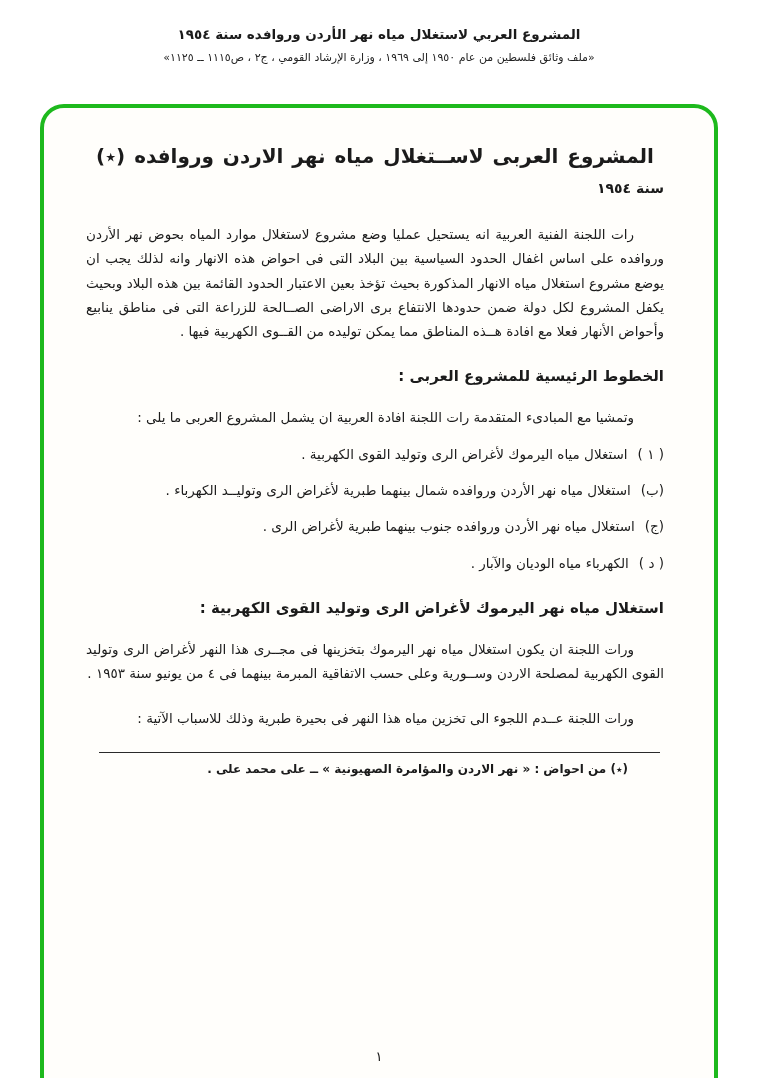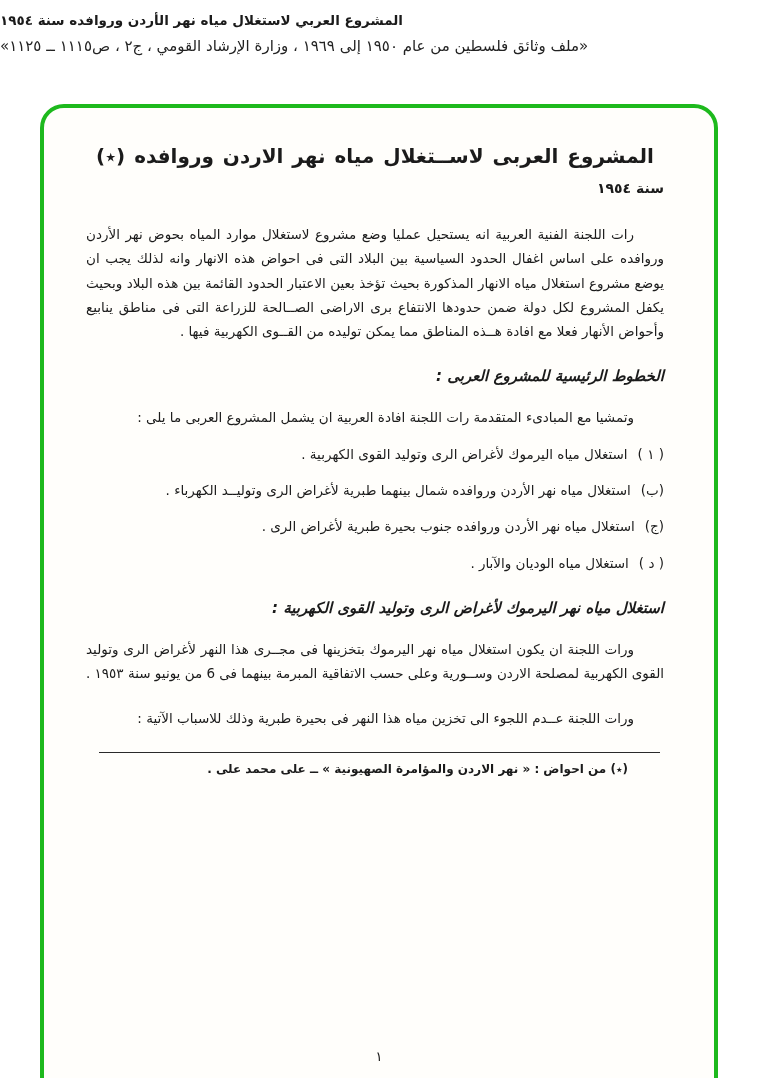--- a/index.html
+++ b/index.html
@@ -4,23 +4,23 @@
 <style>
   * { margin:0; padding:0; box-sizing:border-box; }
   html,body { background:#ffffff; }
   body {
     width:758px; height:1078px;
     position:relative; overflow:hidden;
     font-family:"DejaVu Sans", sans-serif;
     color:#1b1b1b;
     direction:rtl;
   }
-  .page-header { text-align:left; padding-top:12px; direction:rtl; }
+  .page-header { text-align:center; padding-top:26px; direction:rtl; }
   .header-line1 { font-size:13.5px; font-weight:bold; letter-spacing:.2px; }
-  .header-line2 { font-size:15px; margin-top:9px; color:#222; }
+  .header-line2 { font-size:11px; margin-top:9px; color:#222; }
 
   .green-frame {
     position:absolute; left:40px; top:104px;
     width:678px; height:1036px;
     border:4px solid var(--border-green, #1db91d);
     border-radius:24px;
     background:#fffefb;
     overflow:hidden;
   }
   .scan { padding:30px 50px 0 42px; direction:rtl; }
@@ -33,21 +33,21 @@
     text-align:right; font-size:14px; font-weight:bold; margin-top:12px;
   }
 
   .para {
     font-size:13.5px; line-height:1.8; text-align:justify;
     margin-top:26px; text-indent:30px;
   }
   .para.tight { margin-top:20px; }
 
   .section-heading {
-    font-size:15px; font-weight:bold; margin-top:24px;font-style:italic;
+    font-size:15px; font-weight:bold; margin-top:24px;
   }
 
   .list { margin-top:6px; }
   .list-item {
     display:flex; gap:10px; margin-top:12px;
     font-size:13.5px; line-height:1.8; text-align:justify;
   }
   .list-marker { flex:0 0 auto; white-space:nowrap; }
   .list-text { flex:1 1 auto; }
 
@@ -89,31 +89,31 @@
       <div class="list-item">
         <span class="list-marker">( ١ )</span>
         <span class="list-text">استغلال مياه اليرموك لأغراض الرى وتوليد القوى الكهربية .</span>
       </div>
       <div class="list-item">
         <span class="list-marker">(ب)</span>
         <span class="list-text">استغلال مياه نهر الأردن وروافده شمال بينهما طبرية لأغراض الرى وتوليــد الكهرباء .</span>
       </div>
       <div class="list-item">
         <span class="list-marker">(ج)</span>
-        <span class="list-text">استغلال مياه نهر الأردن وروافده جنوب بحيرة طبرية لأغراض الرى .</span>
+        <span class="list-text">استغلال مياه نهر الأردن وروافده جنوب بينهما طبرية لأغراض الرى .</span>
       </div>
       <div class="list-item">
         <span class="list-marker">( د )</span>
-        <span class="list-text">استغلال مياه الوديان والآبار .</span>
+        <span class="list-text">الكهرباء مياه الوديان والآبار .</span>
       </div>
     </div>
 
     <h2 class="section-heading">استغلال مياه نهر اليرموك لأغراض الرى وتوليد القوى الكهربية :</h2>
 
-    <p class="para tight">ورات اللجنة ان يكون استغلال مياه نهر اليرموك بتخزينها فى مجــرى هذا النهر لأغراض الرى وتوليد القوى الكهربية لمصلحة الاردن وســورية وعلى حسب الاتفاقية المبرمة بينهما فى 6 من يونيو سنة ١٩٥٣ .</p>
+    <p class="para tight">ورات اللجنة ان يكون استغلال مياه نهر اليرموك بتخزينها فى مجــرى هذا النهر لأغراض الرى وتوليد القوى الكهربية لمصلحة الاردن وســورية وعلى حسب الاتفاقية المبرمة بينهما فى ٤ من يونيو سنة ١٩٥٣ .</p>
     <p class="para tight">ورات اللجنة عــدم اللجوء الى تخزين مياه هذا النهر فى بحيرة طبرية وذلك للاسباب الآتية :</p>
 
     <div class="footnote-rule"></div>
     <div class="footnote">(٭) من احواض : « نهر الاردن والمؤامرة الصهيونية » ــ على محمد على .</div>
 
   </div>
 </div>
 
 <div class="page-number">١</div>
 

